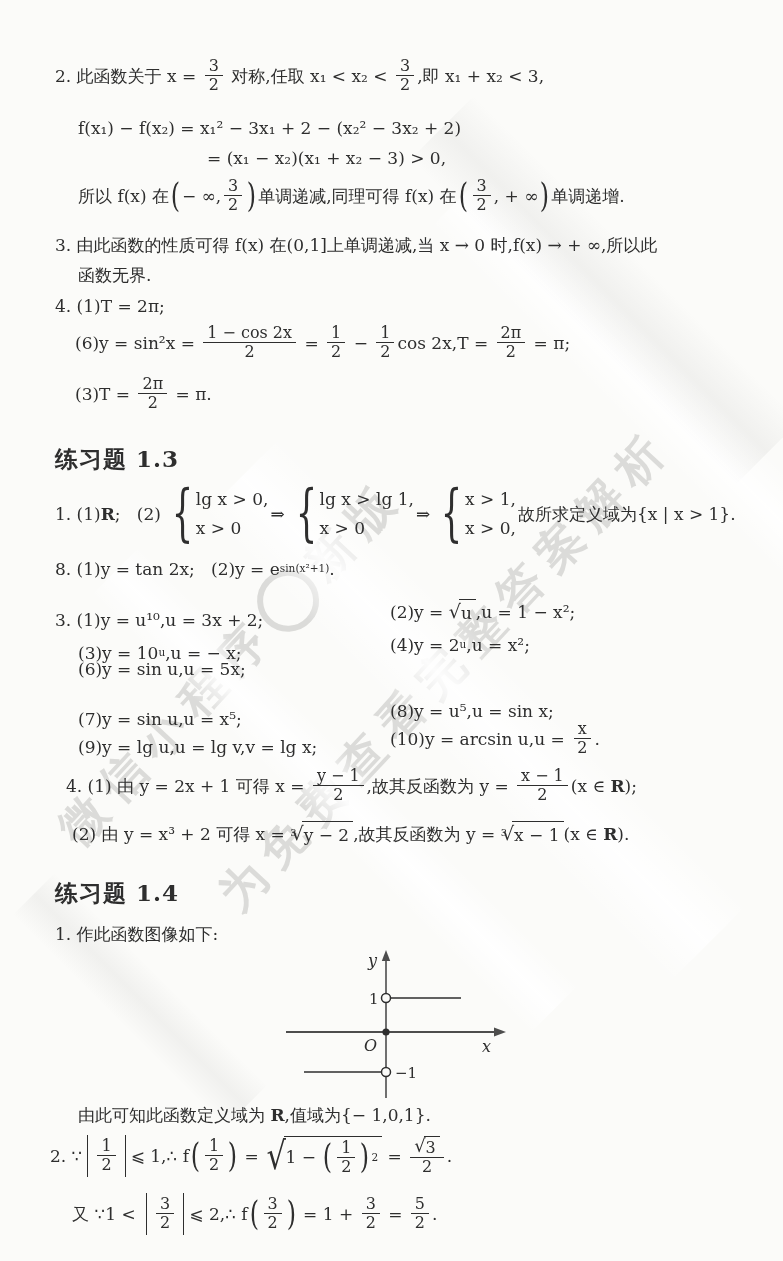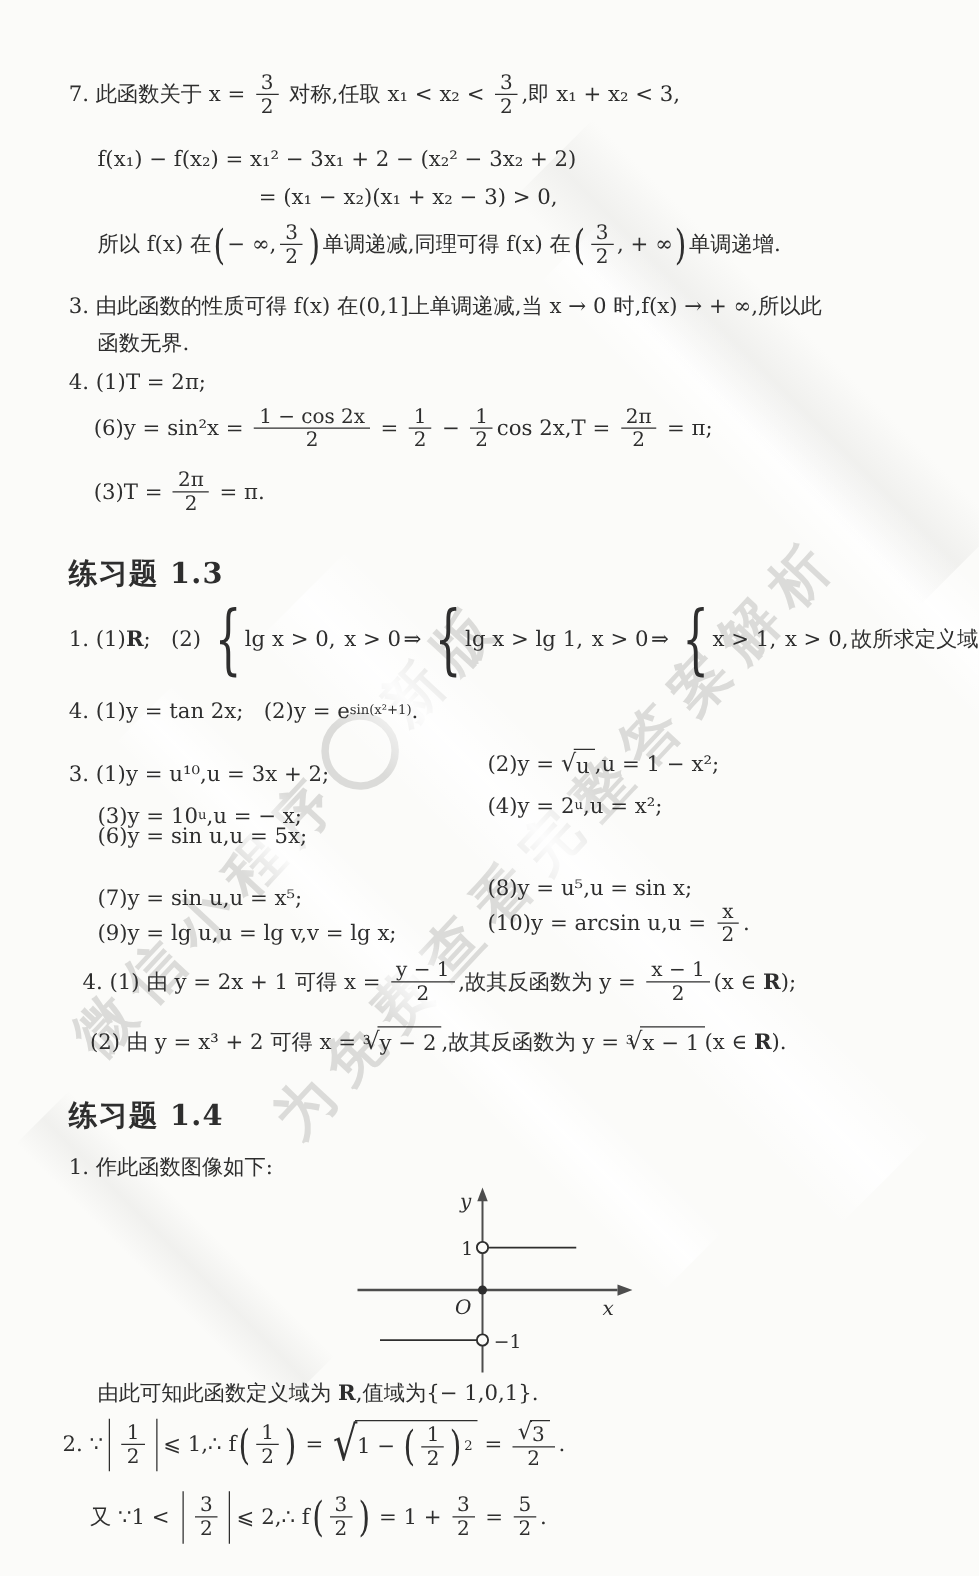--- a/index.html
+++ b/index.html
@@ -42,21 +42,21 @@
   
   .frac{display:inline-flex;flex-direction:column;align-items:center;
         font-size:.94em;line-height:1.15;margin:0 3px;vertical-align:middle;}
   .frac .num{padding:0 4px;border-bottom:1.3px solid #2e2e2e;display:inline-flex;align-items:center;}
   .frac .den{padding:0 4px;}
   
   .bp{font-size:1.95em;font-weight:300;line-height:.9;transform:scaleX(.72);display:inline-block;}
   
   .cases{display:inline-flex;align-items:center;margin:0 2px;}
   .cs-brace{font-size:3.6em;font-weight:300;line-height:.8;transform:scaleX(.55);display:inline-block;margin-right:-6px;}
-  .cs-rows{display:inline-flex;flex-direction:row;gap:7px;text-align:left;}
+  .cs-rows{display:inline-flex;flex-direction:column;gap:7px;text-align:left;}
   
   .absv{display:inline-flex;align-items:center;border-left:1.4px solid #2e2e2e;
         border-right:1.4px solid #2e2e2e;padding:2px 6px;margin:0 5px;}
   
   .rad{display:inline-flex;align-items:center;}
   .rad .bdy{border-top:1.4px solid #2e2e2e;display:inline-flex;align-items:center;padding:2px 4px 0 2px;}
   .radS .sgn{font-size:1.12em;margin-right:-2px;}
   .radT .sgn{font-size:2.25em;line-height:1;transform:scaleX(.8);margin-right:-5px;}
   sup.idx{font-size:.58em;vertical-align:.7em;margin-right:-5px;}
   
@@ -76,21 +76,21 @@
   <div class="streak sw" style="left:300px;top:480px;width:70px;height:620px;"></div>
   <div class="streak sw" style="left:420px;top:380px;width:110px;height:660px;"></div>
   <div class="streak sw" style="left:610px;top:120px;width:80px;height:540px;"></div>
   <div class="streak sg" style="left:560px;top:60px;width:90px;height:460px;"></div>
   <div class="streak sg" style="left:110px;top:850px;width:60px;height:300px;"></div>
 </div>
 
 <div class="content">
 
   <div class="mline" style="left:55px;top:57px;">
-    <span>7. 此函数关于 x = </span>
+    <span>2. 此函数关于 x = </span>
     <span class="frac"><span class="num">3</span><span class="den">2</span></span>
     <span> 对称,任取 x₁ &lt; x₂ &lt; </span>
     <span class="frac"><span class="num">3</span><span class="den">2</span></span>
     <span>,即 x₁ + x₂ &lt; 3,</span>
   </div>
 
   <div class="mline" style="left:78px;top:117px;">
     <span>f(x₁) − f(x₂) = x₁² − 3x₁ + 2 − (x₂² − 3x₂ + 2)</span>
   </div>
 
@@ -156,21 +156,21 @@
     </span>
     <span>⇒</span>
     <span class="cases">
       <span class="cs-brace">{</span>
       <span class="cs-rows"><span>x &gt; 1,</span><span>x &gt; 0,</span></span>
     </span>
     <span>故所求定义域为{x | x &gt; 1}.</span>
   </div>
 
   <div class="mline" style="left:55px;top:558px;">
-    <span>4. (1)y = tan 2x;   (2)y = e</span><sup class="xp">sin(x²+1)</sup><span>.</span>
+    <span>8. (1)y = tan 2x;   (2)y = e</span><sup class="xp">sin(x²+1)</sup><span>.</span>
   </div>
 
   <div class="mline" style="left:55px;top:592px;">
     <span class="colL" style="width:335px;"><span>3. (1)y = u¹⁰,u = 3x + 2;</span></span>
     <span>(2)y = </span>
     <span class="rad radS"><span class="sgn">√</span><span class="bdy">u</span></span>
     <span>,u = 1 − x²;</span>
   </div>
   <div class="mline" style="left:78px;top:625px;">
     <span class="colL" style="width:312px;"><span>(3)y = 10</span><sup class="xp">u</sup><span>,u = − x;</span></span>

